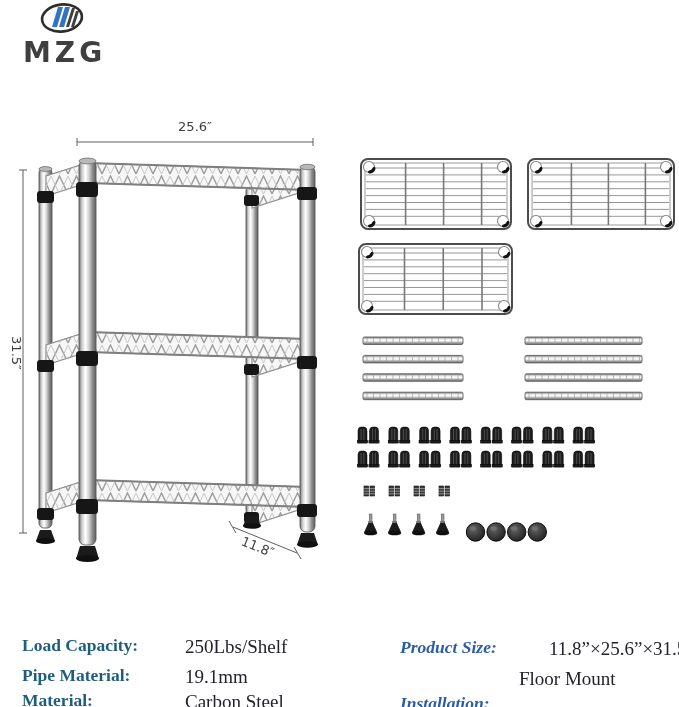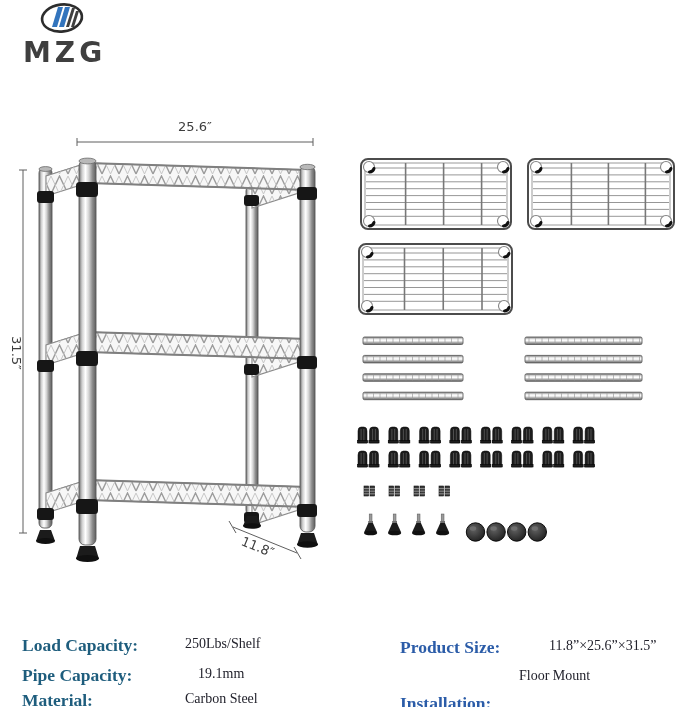--- a/index.html
+++ b/index.html
@@ -40,22 +40,22 @@
   .clip-line{stroke:#555;stroke-width:0.9;}
   .conn{fill:#3a3a3a;stroke:#0f0f0f;stroke-width:0.6;}
   .conn-line{stroke:#c9c9c9;stroke-width:0.6;}
   .foot-pin{fill:#9a9a9a;stroke:#555;stroke-width:0.5;}
   .foot-collar{fill:#707070;}
   .cap{stroke:#0b0b0b;stroke-width:1;}
 
   
   .slabel{position:absolute;font-family:"Liberation Serif",serif;font-weight:bold;font-size:17.5px;white-space:nowrap;}
   .slabel.teal{color:var(--label-teal,#1e5d7d);}
-  .slabel.blue{color:var(--label-blue,#2b5ca8);}
-  .svalue{position:absolute;font-family:"Liberation Serif",serif;font-size:14px;color:var(--value-dark,#22222c);white-space:nowrap;text-align:center;}
+  .slabel.blue{color:var(--label-blue,#2b5ca8);font-style:italic;}
+  .svalue{position:absolute;font-family:"Liberation Serif",serif;font-size:19px;color:var(--value-dark,#22222c);white-space:nowrap;text-align:center;}
 </style>
 </head>
 <body>
 
 <div class="canvas">
 
   <svg class="abs" style="left:10px;top:2px" width="130" height="70" viewBox="0 0 130 70">
     <g>
       <ellipse class="logo-ellipse" cx="52" cy="16" rx="20" ry="13.5" transform="rotate(-7 52 16)"></ellipse>
       <g>
@@ -657,22 +657,22 @@
         <ellipse cx="194.8" cy="428.5" rx="3.2" ry="2.2" fill="#6e6e6e"></ellipse>
       </g>
     </svg>
 
   <div>
     <div>
       <span class="slabel teal" style="left:22px;top:635px">Load Capacity:</span>
       <span class="svalue" style="left:185px;top:636px">250Lbs/Shelf</span>
     </div>
     <div>
-      <span class="slabel teal" style="left:22px;top:665px">Pipe Capacity:</span>
-      <span class="svalue" style="left:198px;top:666px">19.1mm</span>
+      <span class="slabel teal" style="left:22px;top:665px">Pipe Material:</span>
+      <span class="svalue" style="left:185px;top:666px">19.1mm</span>
     </div>
     <div>
       <span class="slabel teal" style="left:22px;top:690px">Material:</span>
       <span class="svalue" style="left:185px;top:691px">Carbon Steel</span>
     </div>
     <div>
       <span class="slabel blue" style="left:400px;top:637px">Product Size:</span>
       <span class="svalue" style="left:549px;top:638px">11.8”×25.6”×31.5”</span>
     </div>
     <div>

